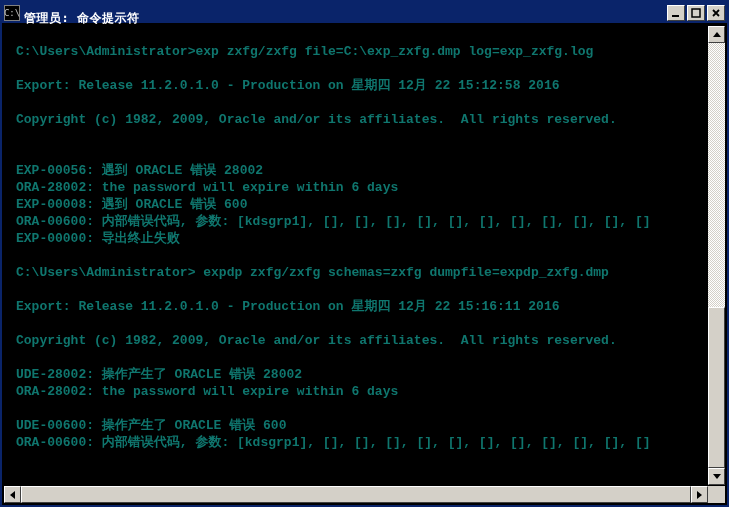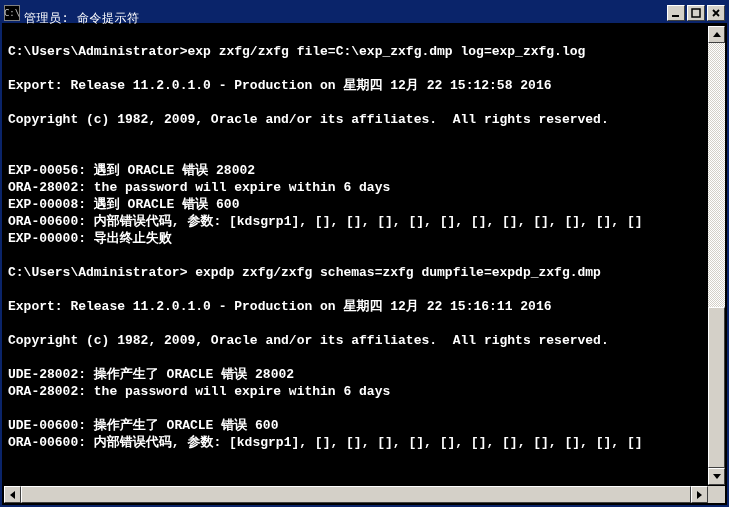--- a/index.html
+++ b/index.html
@@ -24,42 +24,42 @@
   }
   .titlebar .icon-box {
     width: 16px; height: 16px;
     background: #000;
     border: 1px solid #808080;
     display: flex; align-items: center; justify-content: center;
     font-size: 9px; color: #c0c0c0;
     margin-right: 4px;
     font-family: monospace;
   }
-  .titlebar .title-text { flex: 1; font-weight: normal; letter-spacing: 0.5px; margin-top: 12px; }
+  .titlebar .title-text { flex: 1; font-weight: bold; letter-spacing: 0.5px; margin-top: 12px; }
   .title-controls { display: flex; gap: 2px; padding-right: 2px; }
   .title-btn {
     width: 18px; height: 16px;
     background: #d4d0c8;
     border: 1px solid #fff;
     border-right-color: #404040;
     border-bottom-color: #404040;
     display: flex; align-items: center; justify-content: center;
     font-size: 10px; font-family: Arial, sans-serif; font-weight: bold;
     color: #000;
     cursor: pointer;
   }
   .title-btn svg { width: 10px; height: 10px; }
   .terminal {
     flex: 1;
     background: #000;
-    color: #ffffff;
+    color: #0f766e;
     font-family: "Consolas", "Courier New", monospace;
     font-size: 13px;
     line-height: 17px;
-    padding: 2px 2px 2px 6px;
+    padding: 2px 2px 2px 14px;
     white-space: pre;
     overflow: hidden;
     position: relative;
     font-weight: bold;
   }
   .terminal .line { white-space: pre; }
   .cursor {
     display: inline-block;
     width: 8px; height: 3px;
     background: #c0c0c0;

